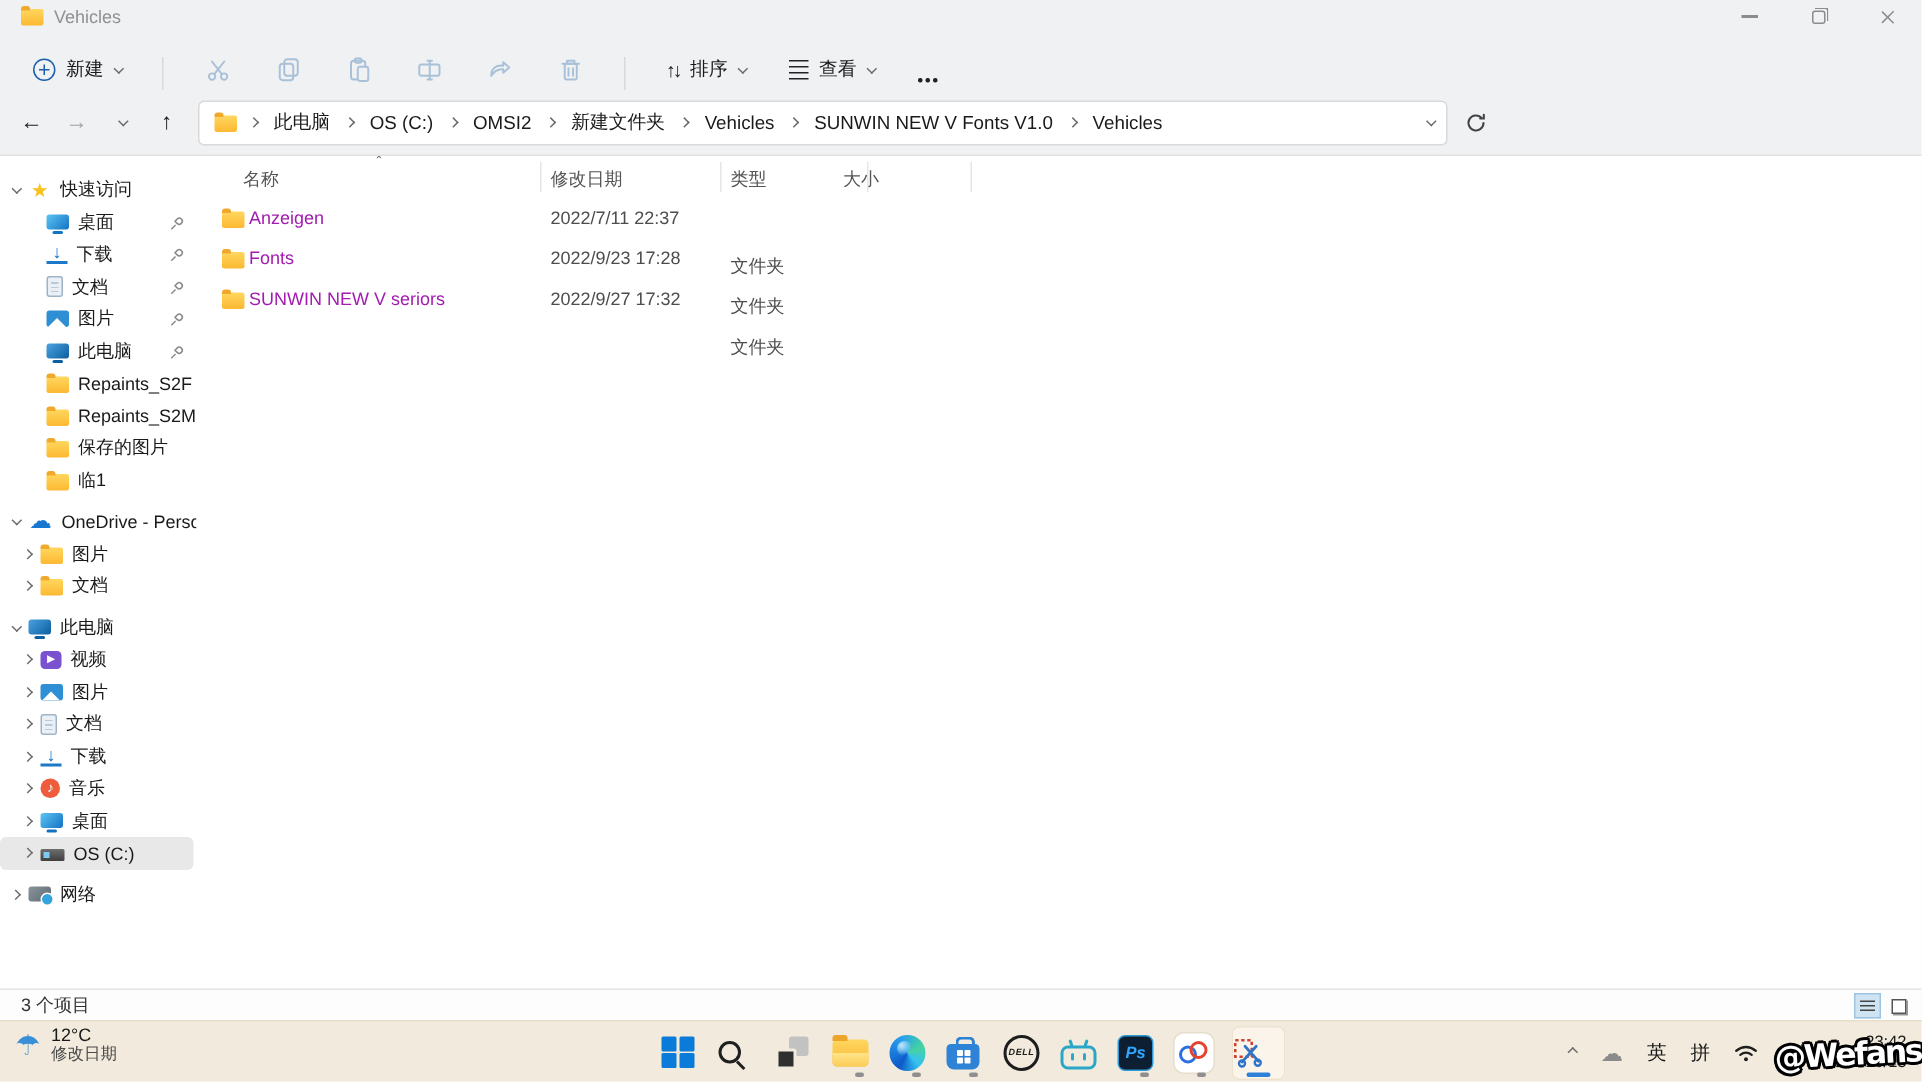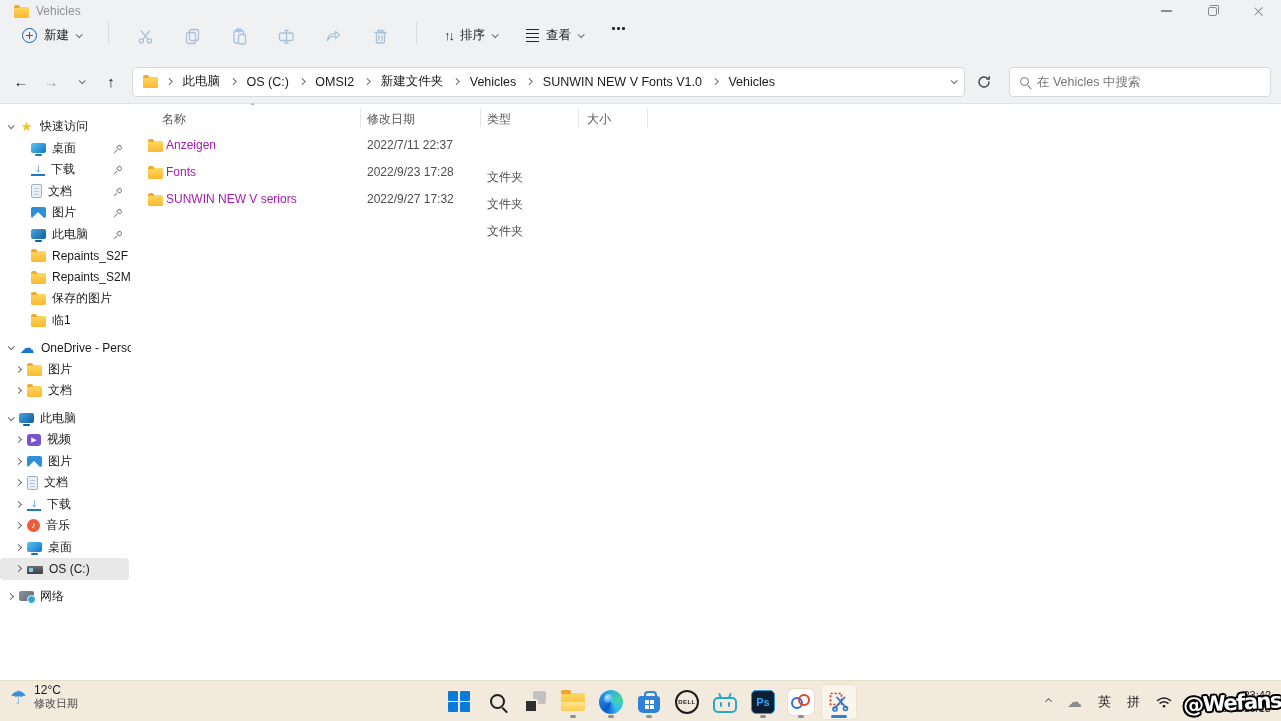--- a/index.html
+++ b/index.html
@@ -15,21 +15,21 @@
   .ctl-min { right:92px; } .ctl-max { right:46px; } .ctl-close { right:0; }
   .i-min { width:11px; height:1.4px; background:#8c8c8c; }
   .i-max { width:9px; height:9px; border:1.2px solid #8c8c8c; border-radius:2px; position:relative; }
   .i-max::before { content:""; position:absolute; right:-3px; top:-3px; width:8px; height:8px;
      border-top:1.2px solid #8c8c8c; border-right:1.2px solid #8c8c8c; border-radius:0 2px 0 0; }
   .i-close { position:relative; width:11px; height:11px; }
   .i-close::before,.i-close::after { content:""; position:absolute; left:5px; top:0; width:1.4px; height:11px; background:#8c8c8c; }
   .i-close::before { transform:rotate(45deg);} .i-close::after { transform:rotate(-45deg);}
 
   
-  .toolbar { height:38px; flex:0 0 auto; display:flex; align-items:flex-start; padding-left:14px; gap:13px; }
+  .toolbar { height:38px; flex:0 0 auto; display:flex; align-items:flex-end; padding-left:14px; gap:13px; }
   .tb-btn { display:flex; align-items:center; gap:7px; padding:5px 8px; border-radius:4px; font-size:12.5px; color:#1a1a1a; }
   .tb-div { width:1px; height:22px; background:#d9d9d9; margin:0 6px; }
   .plus-circle { width:15px; height:15px; border:1.4px solid #1b5fae; border-radius:50%; position:relative; }
   .plus-circle::before,.plus-circle::after { content:""; position:absolute; background:#1b5fae; }
   .plus-circle::before { left:3px; top:5.6px; width:6.5px; height:1.3px; }
   .plus-circle::after { left:5.6px; top:3px; width:1.3px; height:6.5px; }
   .chev { width:5px; height:5px; border-right:1.2px solid #6c6c6c; border-bottom:1.2px solid #6c6c6c; display:inline-block; }
   .chev.down { transform:rotate(45deg) translateY(-1px); }
   .chev.right { transform:rotate(-45deg); }
   .chev.up { transform:rotate(-135deg); }
@@ -94,21 +94,21 @@
   .ic.mus { width:13px; height:13px; border-radius:50%; background:#ef5c3c; color:#fff; font-size:9px; text-align:center; line-height:13px; }
   .ic.drive { width:16px; height:8px; background:linear-gradient(#6e6e6e,#3f3f3f); border-radius:1px; margin-top:3px; }
   .ic.drive::before { content:""; position:absolute; left:2px; top:2px; width:4px; height:4px; background:#7ec9f2; }
   .ic.net { width:15px; height:10px; border-radius:2px; background:linear-gradient(135deg,#8a959d,#5d6970); }
   .ic.net::after { content:""; position:absolute; right:-2px; bottom:-3px; width:7px; height:7px; border-radius:50%; background:#35a3dc; border:1px solid #fff; }
 
   
   .filearea { flex:1; position:relative; }
   .fhead { position:relative; height:28px; font-size:12px; color:#555; }
   .fhead span.h { position:absolute; top:7px; }
-  .h-name { left:31px; } .h-date { left:236px; } .h-type { left:356px; } .h-size { left:456px; }
+  .h-name { left:31px; } .h-date { left:236px; } .h-type { left:356px; } .h-size { left:431px; }
   .sortcaret { position:absolute; left:120px; top:-1px; color:#777; font-size:10px; }
   .hsep { position:absolute; top:4px; width:1px; height:20px; background:#e6e6e6; }
   .hs1 { left:229px; } .hs2 { left:349px; } .hs3 { left:447px; } .hs4 { left:516px; }
   .frow { position:relative; height:27px; font-size:12px; }
   .frow .ic.folder { position:absolute; left:17px; top:7px; }
   .fname { position:absolute; left:35px; top:6px; color:#a21caf; }
   .fdate { position:absolute; left:236px; top:6px; color:#4d4d4d; }
   .ftype { position:absolute; left:356px; top:6px; color:#4d4d4d;margin-top:31px; }
   .fsize { position:absolute; left:456px; top:6px; color:#4d4d4d; }
 
@@ -123,21 +123,21 @@
   .vt-sq { width:10px; height:10px; border:1.5px solid #555; background:#fff; box-shadow:1px 1px 0 #9a9a9a; }
 
   
   .taskbar { position:absolute; left:0; bottom:0; width:1281px; height:41px; background:#f2ebdd; border-top:1px solid #e6ddcb; }
   .weather { position:absolute; left:10px; top:3px; display:flex; align-items:center; gap:7px; }
   .umbrella { font-size:19px; color:#3b8fd6; }
   .wtxt { display:flex; flex-direction:column; line-height:13px; }
   .wtemp { font-size:12px; color:#1a1a1a; }
   .wdesc { font-size:11px; color:#4a4a4a; }
   .centericons { position:absolute; left:440px; top:0; height:41px; display:flex; align-items:center; }
-  .tkbtn { width:36px; height:36px; margin:0 1px; border-radius:5px; display:flex; align-items:center; justify-content:center; position:relative; }
+  .tkbtn { width:36px; height:36px; margin:0 1px; border-radius:5px; display:flex; align-items:center; justify-content:flex-start; position:relative;font-style:italic; }
   .tkbtn.active { background:#faf4ea; box-shadow:0 0 0 1px #ece2d0 inset; }
   .runbar { position:absolute; bottom:1.5px; left:50%; transform:translateX(-50%); width:6px; height:3px; border-radius:2px; background:#8f8f8f; }
   .runbar.wide { width:16px; background:#2f80d9; }
   .start { display:grid; grid-template-columns:10px 10px; grid-template-rows:10px 10px; gap:1.6px; }
   .start i { background:#0a7bd8; border-radius:1px; }
   .tsearch { width:15px; height:15px; border:2px solid #1f1f1f; border-radius:50%; position:relative; }
   .tsearch::after { content:""; position:absolute; left:11px; top:11px; width:7px; height:2px; background:#1f1f1f; transform:rotate(45deg); transform-origin:0 0; }
   .taskview { position:relative; width:22px; height:22px; }
   .taskview i.b { position:absolute; right:0; top:0; width:13px; height:13px; background:#c2c2c2; border-radius:2px; }
   .taskview i.f { position:absolute; left:0; bottom:0; width:14px; height:14px; background:#2f2f2f; border-radius:2px; border:2px solid #f2ebdd; }
@@ -288,24 +288,20 @@
         <span class="crumb">Vehicles</span>
       </div>
       <span class="chev down"></span>
     </div>
     <div class="refresh">
       <svg width="16" height="16" viewBox="0 0 16 16">
           <path d="M13 8 a5 5 0 1 1 -1.6 -3.7"></path>
           <path d="M13.2 2.6 v2.4 h-2.4"></path>
         </svg>
     </div>
-    <div class="searchbox">
-      <span class="mag"></span>
-      <input type="text" placeholder="在 Vehicles 中搜索" style="">
-    </div>
   </div>
 
   <div class="bodyarea">
 
     <div class="sidebar">
       <div class="si s0">
         <span class="chev down"></span>
         <span class="ic star">★</span>
         <span class="lbl">快速访问</span>
       </div>
@@ -444,20 +440,35 @@
       <div class="frow">
         <span class="ic folder"></span>
         <span class="fname">SUNWIN NEW V seriors</span>
         <span class="fdate">2022/9/27 17:32</span>
         <span class="ftype">文件夹</span>
         <span class="fsize"></span>
       </div>
     </div>
   </div>
 
+  <div class="statusbar">
+    <span>3 个项目</span>
+    <div class="view-toggles">
+      <div class="vt active">
+        <span class="vt-lines">
+            <i></i>
+            <i></i>
+            <i></i>
+          </span>
+      </div>
+      <div class="vt">
+        <span class="vt-sq"></span>
+      </div>
+    </div>
+  </div>
 </div>
 
 <div class="taskbar">
   <div class="weather">
     <span class="umbrella">☂</span>
     <span class="wtxt">
       <span class="wtemp">12°C</span>
       <span class="wdesc">修改日期</span>
     </span>
   </div>

